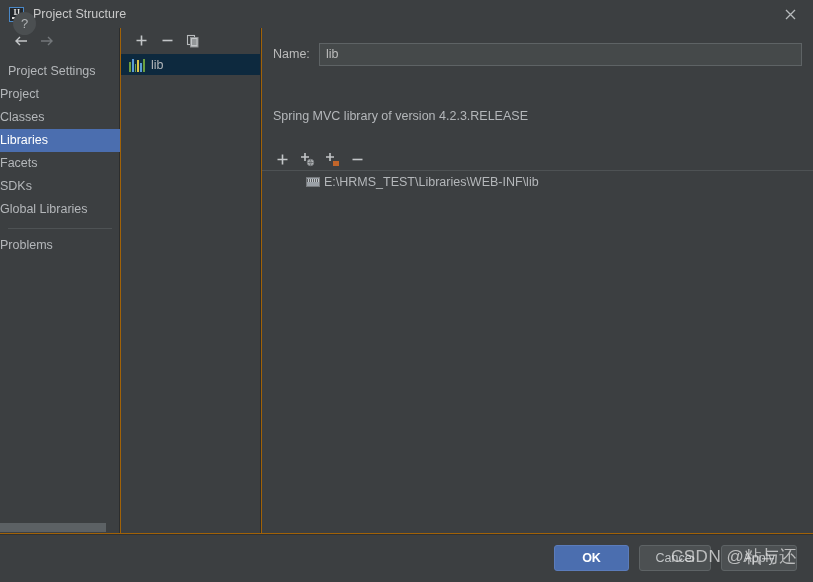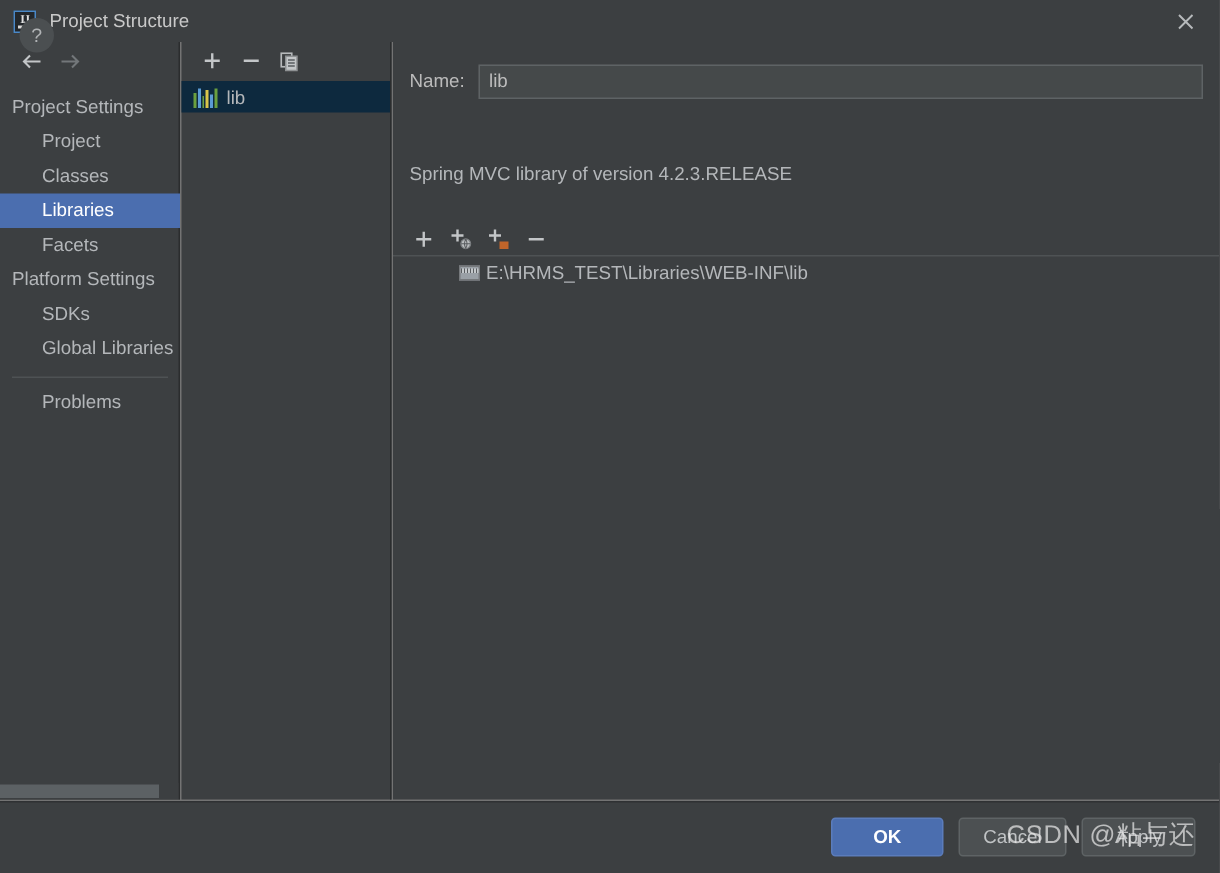--- a/index.html
+++ b/index.html
@@ -8,21 +8,21 @@
     background: #3c3f41;
   }
   body {
     font-family: "Liberation Sans", sans-serif;
     -webkit-font-smoothing: antialiased;
   }
   #app {
     position: relative;
     width: 813px;
     height: 582px;
-    background: #737373;
+    background: #a16207;
     overflow: hidden;
     color: #bbbbbb;
     font-size: 12px;
   }
 
   
   .titlebar {
     position: absolute;
     left: 0; top: 0;
     width: 813px; height: 28px;
@@ -110,21 +110,21 @@
     white-space: nowrap;
     overflow: hidden;
     cursor: pointer;
     box-sizing: border-box;
   }
   .tree-item.group {
     padding-left: 8px;
     color: #b4b7ba;
     cursor: default;
   }
-  .tree-item.child { padding-left: 28px; }
+  .tree-item.child { }
   .tree-item.selected {
     background: #4b6eaf;
     color: #ffffff;
   }
   .sidebar-sep {
     margin: 7px 8px 5px 8px;
     height: 1px;
     background: #4e5254;
   }
   .sidebar-scrollbar {
@@ -398,21 +398,20 @@
         </svg>
       </div>
     </div>
 
     <div class="tree-list">
       <div class="tree-item group">Project Settings</div>
       <div class="tree-item child">Project</div>
       <div class="tree-item child">Classes</div>
       <div class="tree-item child selected">Libraries</div>
       <div class="tree-item child">Facets</div>
-      <div class="tree-item group">Platform Settings</div>
       <div class="tree-item child">SDKs</div>
       <div class="tree-item child">Global Libraries</div>
       <div class="sidebar-sep"></div>
       <div class="tree-item child">Problems</div>
     </div>
 
     <div class="sidebar-scrollbar">
       <div class="thumb"></div>
     </div>
   </div>

